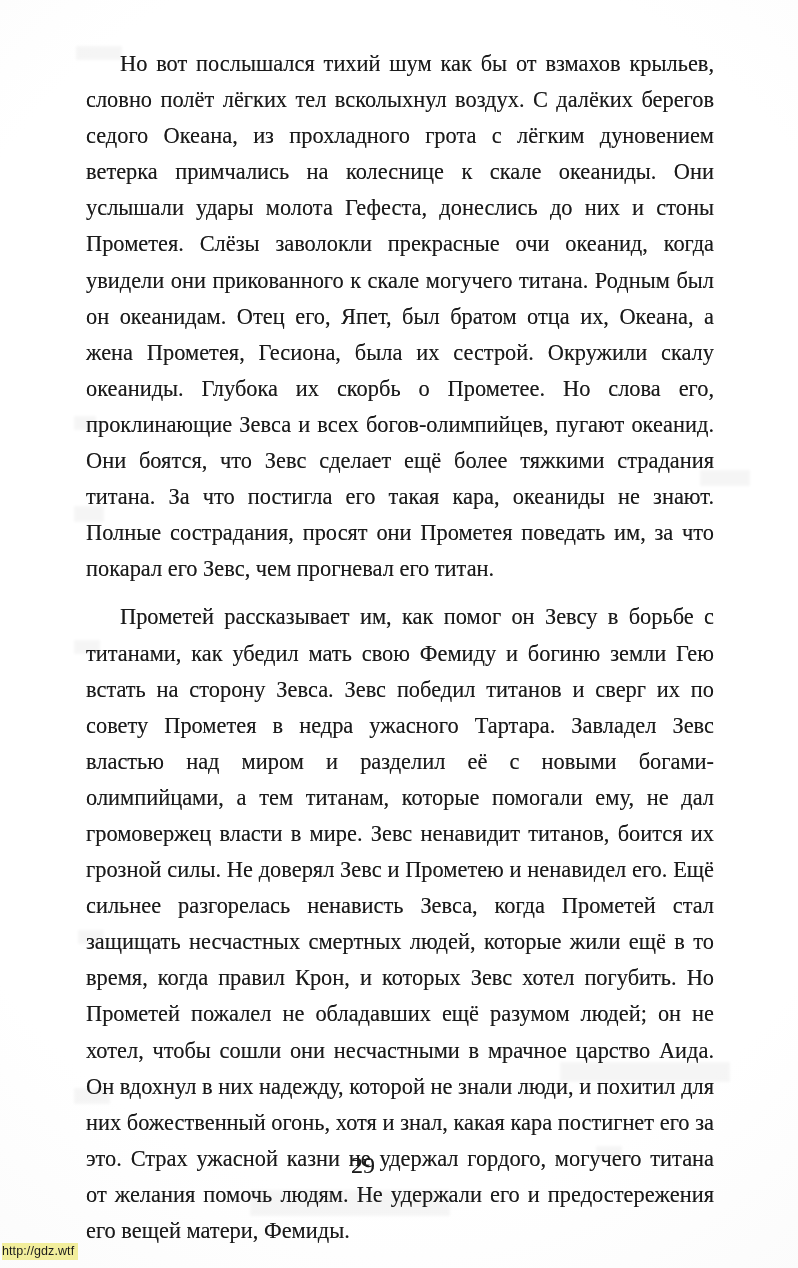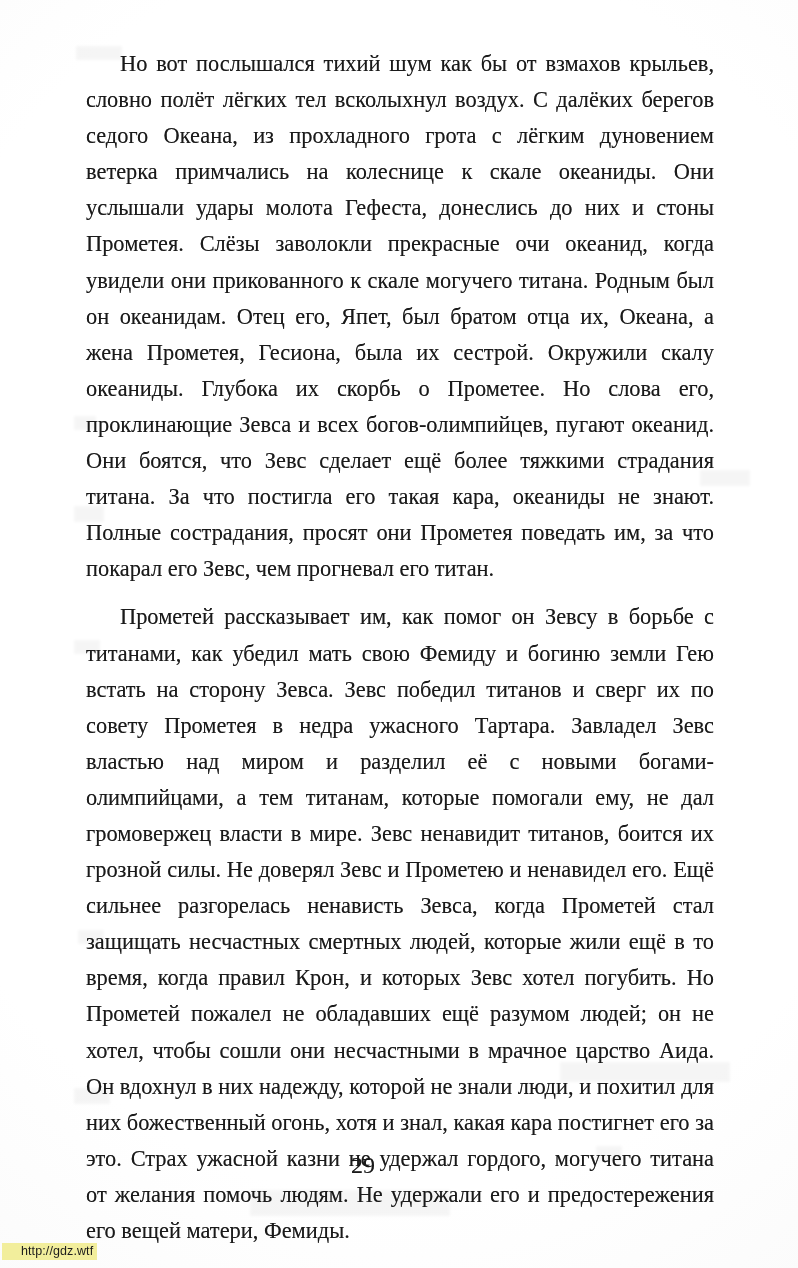--- a/index.html
+++ b/index.html
@@ -74,21 +74,21 @@
     text-align: center;
     font-size: 24px;
     color: #1a1a1a;
     font-family: "Liberation Serif", "DejaVu Serif", serif;
   }
 
   .watermark {
     position: absolute;
     left: 2px;
     top: 1243px;
-    padding: 1px 4px 2px 19px;
+    padding: 1px 4px 2px 0;
     background: #f2ee9c;
     color: #1c1c1c;
     font-family: "Liberation Sans", "DejaVu Sans", sans-serif;
     font-size: 12.5px;
     line-height: 14px;
     letter-spacing: 0.1px;
     white-space: nowrap;
   }
 </style>
 </head>

